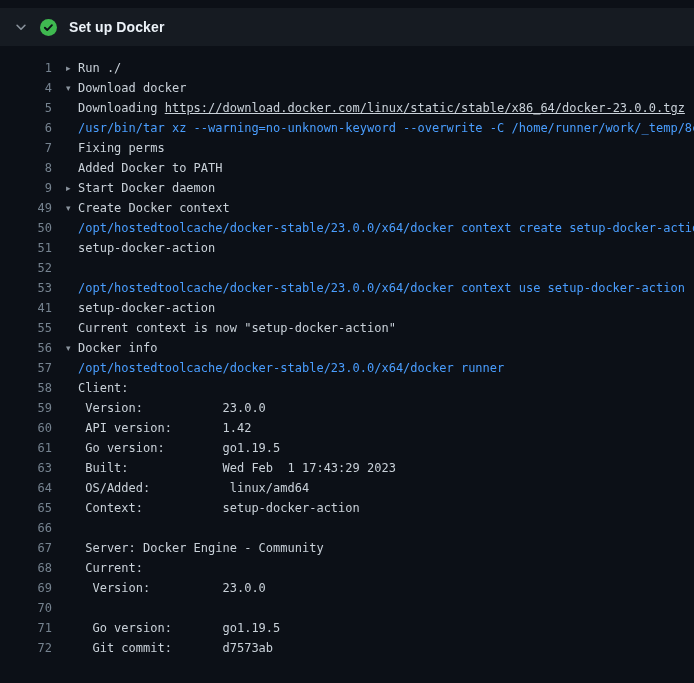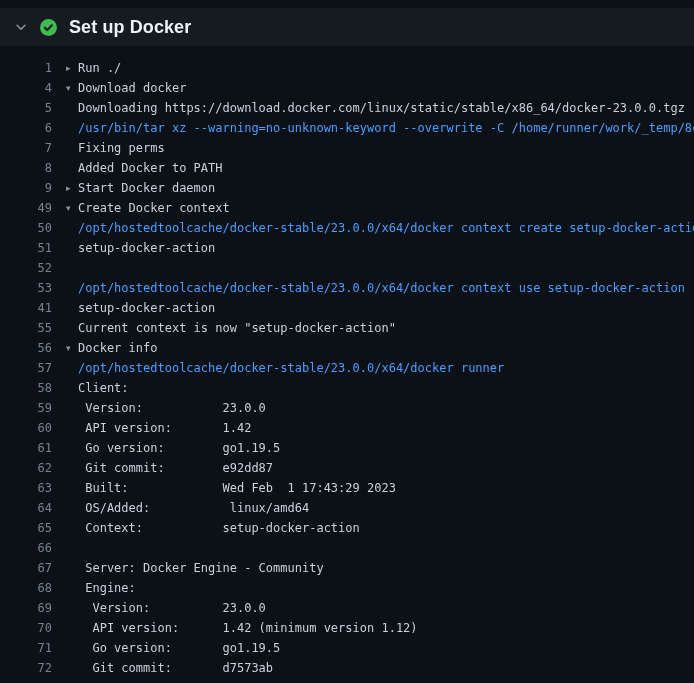--- a/index.html
+++ b/index.html
@@ -12,21 +12,21 @@
   .header {
     display:flex; align-items:center; gap:12px;
     height:38px; padding:0 14px;
     background: var(--header-bg, #161b22);
     font-family: "Liberation Sans", sans-serif;
     cursor:pointer;
   }
   .chev { display:flex; align-items:center; color:#8b949e; }
   .check { display:flex; align-items:center; }
   .title {
-    color:#ecf2f8; font-size:18px; font-weight:600;
+    color:#ecf2f8; font-size:14px; font-weight:600;
     letter-spacing:.1px;
   }
   .log { padding-top:12px; }
   .row {
     display:flex; height:20px; line-height:20px;
     font-size:12px; white-space:pre;
   }
   .row.group { cursor:pointer; }
   .num {
     flex:none; width:52px; text-align:right;
@@ -35,21 +35,21 @@
   }
   .gap { flex:none; width:14px; }
   .arrow {
     flex:none; width:12px;
     color:#8b949e;
     font-family:"DejaVu Sans", sans-serif;
     font-size:9px;
   }
   .text { color: var(--text, #c9d1d9); }
   .text.cmd { color: var(--command, #4a9eff); }
-  .lnk { cursor:pointer; }
+  .lnk { text-decoration:underline; cursor:pointer; }
 </style>
 </head>
 <body>
 
 <div class="header">
   <span class="chev">
     <svg width="14" height="14" viewBox="0 0 16 16" aria-hidden="true">
       <path d="M3.5 6l4.5 4.5L12.5 6" fill="none" stroke="currentColor" stroke-width="1.8" stroke-linecap="round" stroke-linejoin="round"></path>
     </svg>
   </span>
@@ -176,26 +176,20 @@
     <span class="arrow"></span>
     <span class="text"> API version:       1.42</span>
   </div>
     <div class="row">
     <span class="num">61</span>
     <span class="gap"></span>
     <span class="arrow"></span>
     <span class="text"> Go version:        go1.19.5</span>
   </div>
     <div class="row">
-    <span class="num">62</span>
-    <span class="gap"></span>
-    <span class="arrow"></span>
-    <span class="text"> Git commit:        e92dd87</span>
-  </div>
-    <div class="row">
     <span class="num">63</span>
     <span class="gap"></span>
     <span class="arrow"></span>
     <span class="text"> Built:             Wed Feb  1 17:43:29 2023</span>
   </div>
     <div class="row">
     <span class="num">64</span>
     <span class="gap"></span>
     <span class="arrow"></span>
     <span class="text"> OS/Added:           linux/amd64</span>
@@ -215,33 +209,32 @@
     <div class="row">
     <span class="num">67</span>
     <span class="gap"></span>
     <span class="arrow"></span>
     <span class="text"> Server: Docker Engine - Community</span>
   </div>
     <div class="row">
     <span class="num">68</span>
     <span class="gap"></span>
     <span class="arrow"></span>
-    <span class="text"> Engine:</span>
+    <span class="text"> Current:</span>
   </div>
     <div class="row">
     <span class="num">69</span>
     <span class="gap"></span>
     <span class="arrow"></span>
     <span class="text">  Version:          23.0.0</span>
   </div>
     <div class="row">
     <span class="num">70</span>
     <span class="gap"></span>
     <span class="arrow"></span>
-    <span class="text">  API version:      1.42 (minimum version 1.12)</span>
   </div>
     <div class="row">
     <span class="num">71</span>
     <span class="gap"></span>
     <span class="arrow"></span>
     <span class="text">  Go version:       go1.19.5</span>
   </div>
     <div class="row">
     <span class="num">72</span>
     <span class="gap"></span>

